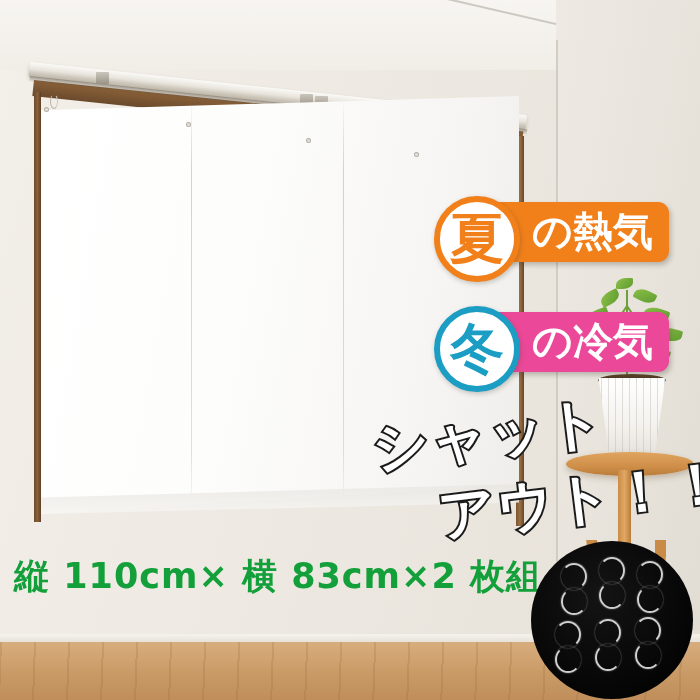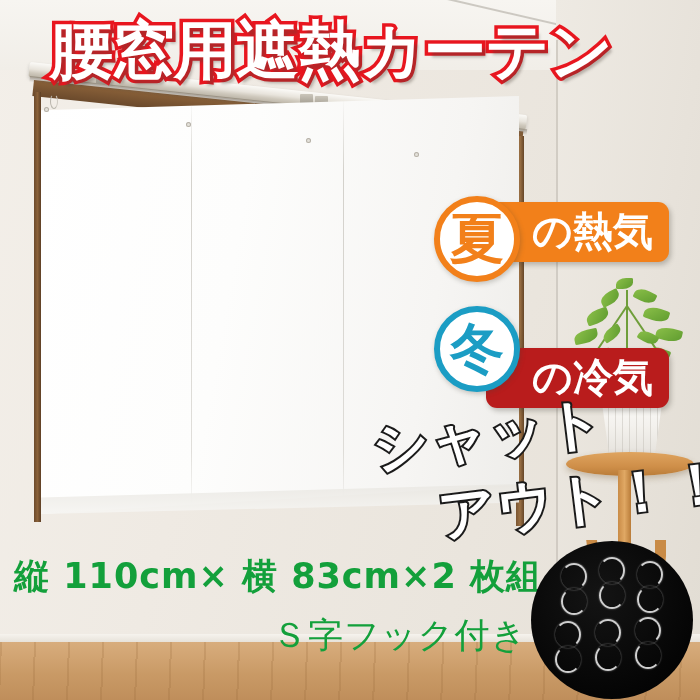--- a/index.html
+++ b/index.html
@@ -198,21 +198,21 @@
     position:absolute; left:0; top:0; width:86px; height:86px;
     border-radius:50%; background:#ffffff;
     display:flex; align-items:center; justify-content:center;
     font-size:54px; font-weight:bold; line-height:1;
     font-family:"DejaVu Sans", sans-serif;
     box-shadow:1px 2px 5px rgba(70,65,55,.28);
     z-index:2;
   }
   .season.summer .bar { background:#f2801a; }
   .season.summer .circle { border:6px solid #f2801a; color:#f2801a; }
-  .season.winter .bar { background:#b91c1c;margin-top:36px; }
+  .season.winter .bar { background:#ec4899; }
   .season.winter .circle { border:6px solid #1b9dc4; color:#1b9dc4; }
 
   
   .shut {
     position:absolute;
     font-family:"DejaVu Sans", sans-serif;
     font-size:56px; font-weight:bold; color:#ffffff;
     white-space:nowrap; letter-spacing:1px;
     -webkit-text-stroke:4px #1b1b1b;
     paint-order: stroke fill;
@@ -308,38 +308,36 @@
       <div class="leaf" style="left:62px;  top:78px;  width:18px; height:10px; transform:rotate(6deg);"></div>
     </div>
     <div class="soil"></div>
     <div class="pot"></div>
     <div class="table-top"></div>
     <div class="table-stem"></div>
     <div class="table-leg-l"></div>
     <div class="table-leg-r"></div>
   </div>
 
-  <div class="title">腰窓用遮熱カーテン</div>
 
 
   <div class="season summer" style="left:434px; top:196px;">
     <div class="bar">の熱気</div>
     <div class="circle">夏</div>
   </div>
 
   <div class="season winter" style="left:434px; top:306px;">
     <div class="bar">の冷気</div>
     <div class="circle">冬</div>
   </div>
 
   <div class="shut shut-1">シャット</div>
   <div class="shut shut-2">アウト！！</div>
 
   <div class="spec spec-size">縦 110cm×  横 83cm×2 枚組</div>
-  <div class="spec spec-hook">Ｓ字フック付き</div>
 
   <div class="hook-inset">
     <div class="shook" style="left:30px;  top:22px;">
         <div class="up"></div>
         <div class="dn"></div>
       </div>
     <div class="shook" style="left:68px;  top:16px;">
         <div class="up"></div>
         <div class="dn"></div>
       </div>

